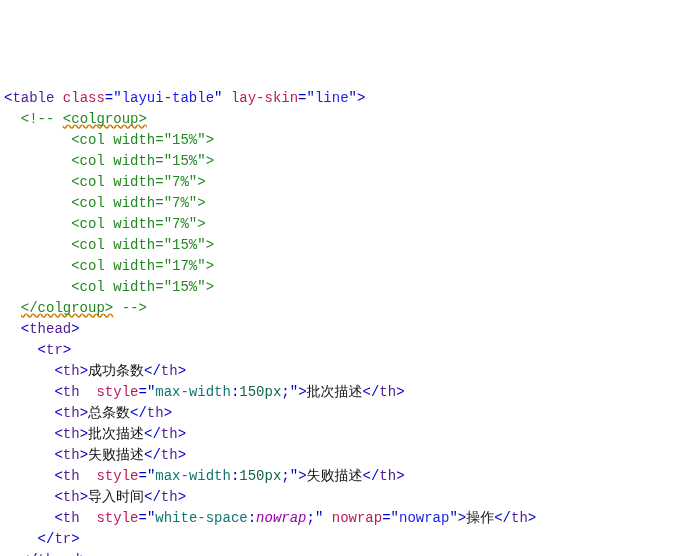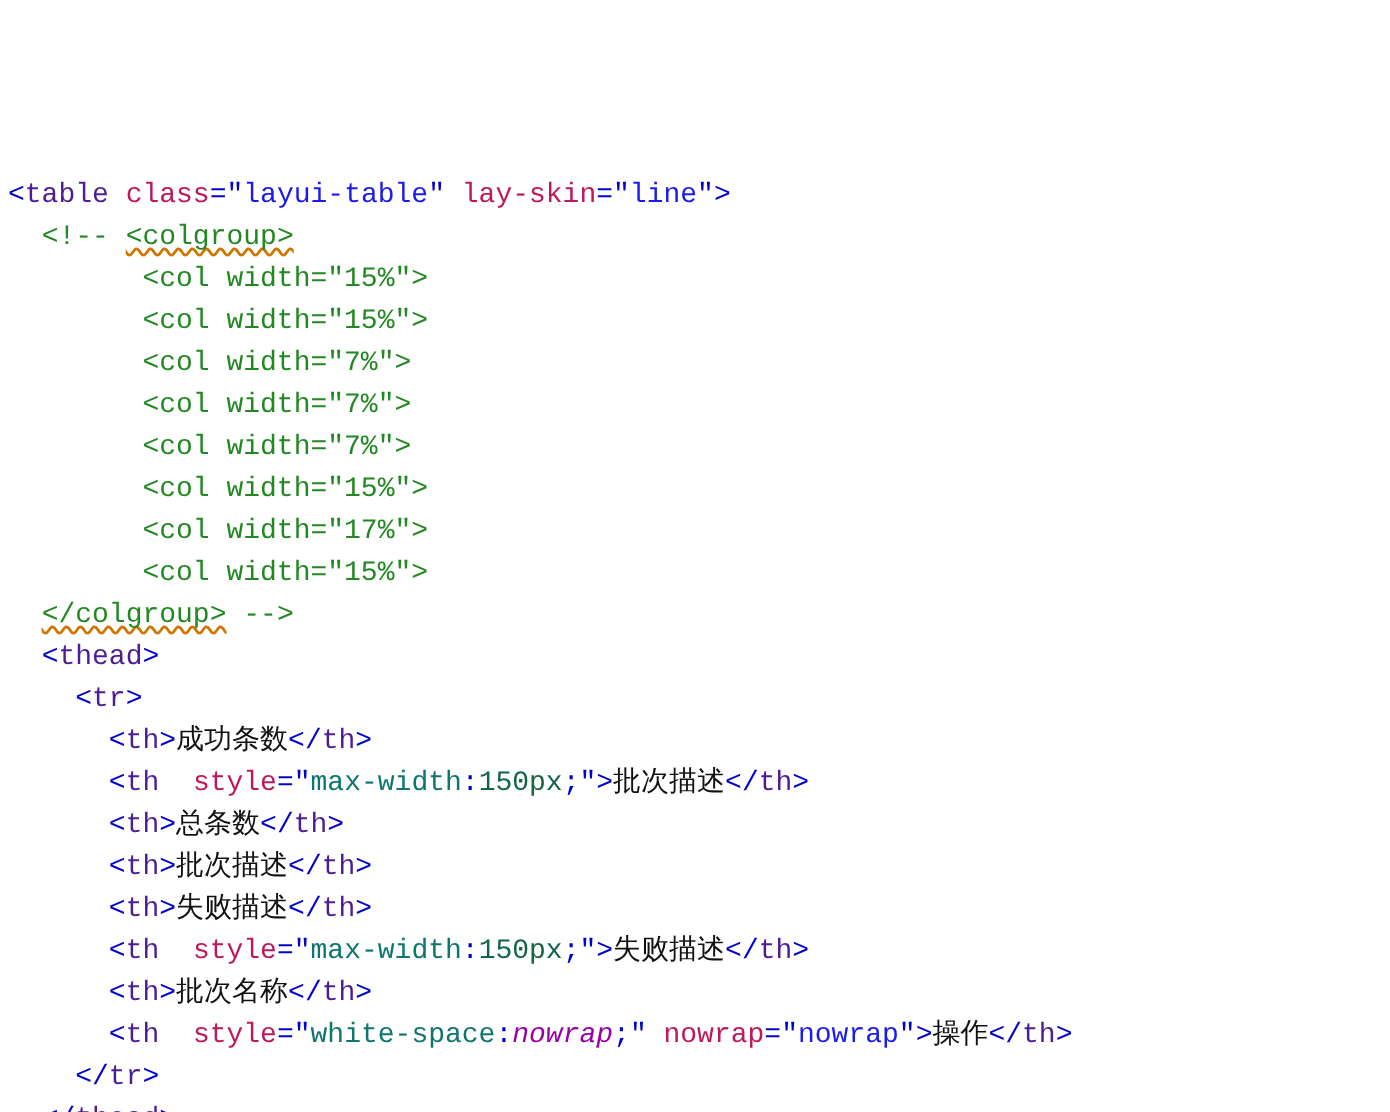--- a/index.html
+++ b/index.html
@@ -42,20 +42,20 @@
         <span class="comment">&lt;col width="15%"&gt;</span>
   <span class="comment wavy">&lt;/colgroup&gt;</span><span class="comment"> --&gt;</span>
   <span class="lt">&lt;</span><span class="tag">thead</span><span class="lt">&gt;</span>
     <span class="lt">&lt;</span><span class="tag">tr</span><span class="lt">&gt;</span>
       <span class="lt">&lt;</span><span class="tag">th</span><span class="lt">&gt;</span><span class="text">成功条数</span><span class="lt">&lt;/</span><span class="tag">th</span><span class="lt">&gt;</span>
       <span class="lt">&lt;</span><span class="tag">th</span>  <span class="attr-name">style</span><span class="lt">=</span><span class="lt">"</span><span class="style-prop">max-width</span><span class="lt">:</span><span class="num-it">150px</span><span class="semi">;</span><span class="lt">"</span><span class="lt">&gt;</span><span class="text">批次描述</span><span class="lt">&lt;/</span><span class="tag">th</span><span class="lt">&gt;</span>
       <span class="lt">&lt;</span><span class="tag">th</span><span class="lt">&gt;</span><span class="text">总条数</span><span class="lt">&lt;/</span><span class="tag">th</span><span class="lt">&gt;</span>
       <span class="lt">&lt;</span><span class="tag">th</span><span class="lt">&gt;</span><span class="text">批次描述</span><span class="lt">&lt;/</span><span class="tag">th</span><span class="lt">&gt;</span>
       <span class="lt">&lt;</span><span class="tag">th</span><span class="lt">&gt;</span><span class="text">失败描述</span><span class="lt">&lt;/</span><span class="tag">th</span><span class="lt">&gt;</span>
       <span class="lt">&lt;</span><span class="tag">th</span>  <span class="attr-name">style</span><span class="lt">=</span><span class="lt">"</span><span class="style-prop">max-width</span><span class="lt">:</span><span class="num-it">150px</span><span class="semi">;</span><span class="lt">"</span><span class="lt">&gt;</span><span class="text">失败描述</span><span class="lt">&lt;/</span><span class="tag">th</span><span class="lt">&gt;</span>
-      <span class="lt">&lt;</span><span class="tag">th</span><span class="lt">&gt;</span><span class="text">批次名称</span><span class="lt">&lt;/</span><span class="tag">th</span><span class="lt">&gt;</span>
+      <span class="lt">&lt;</span><span class="tag">th</span><span class="lt">&gt;</span><span class="text">导入时间</span><span class="lt">&lt;/</span><span class="tag">th</span><span class="lt">&gt;</span>
       <span class="lt">&lt;</span><span class="tag">th</span>  <span class="attr-name">style</span><span class="lt">=</span><span class="lt">"</span><span class="style-prop">white-space</span><span class="lt">:</span><span class="kval-it">nowrap</span><span class="semi">;</span><span class="lt">"</span> <span class="attr-name">nowrap</span><span class="lt">=</span><span class="lt">"</span><span class="attr-val-it">nowrap</span><span class="lt">"</span><span class="lt">&gt;</span><span class="text">操作</span><span class="lt">&lt;/</span><span class="tag">th</span><span class="lt">&gt;</span>
     <span class="lt">&lt;/</span><span class="tag">tr</span><span class="lt">&gt;</span>
   <span class="lt">&lt;/</span><span class="tag">thead</span><span class="lt">&gt;</span>
   </span>
 
 
 
 
 </body></html>

